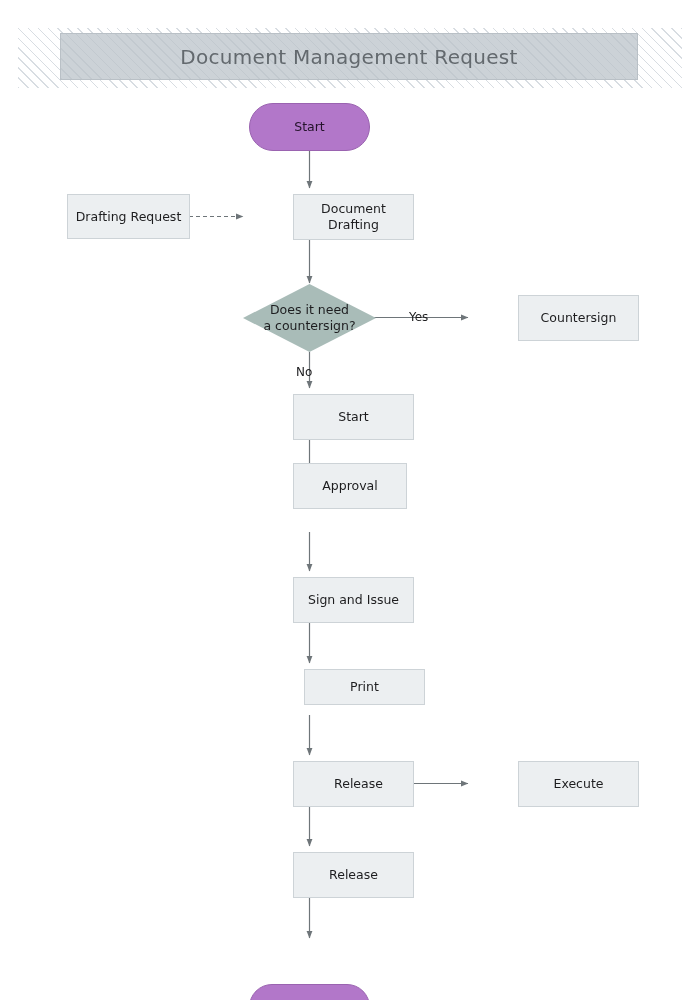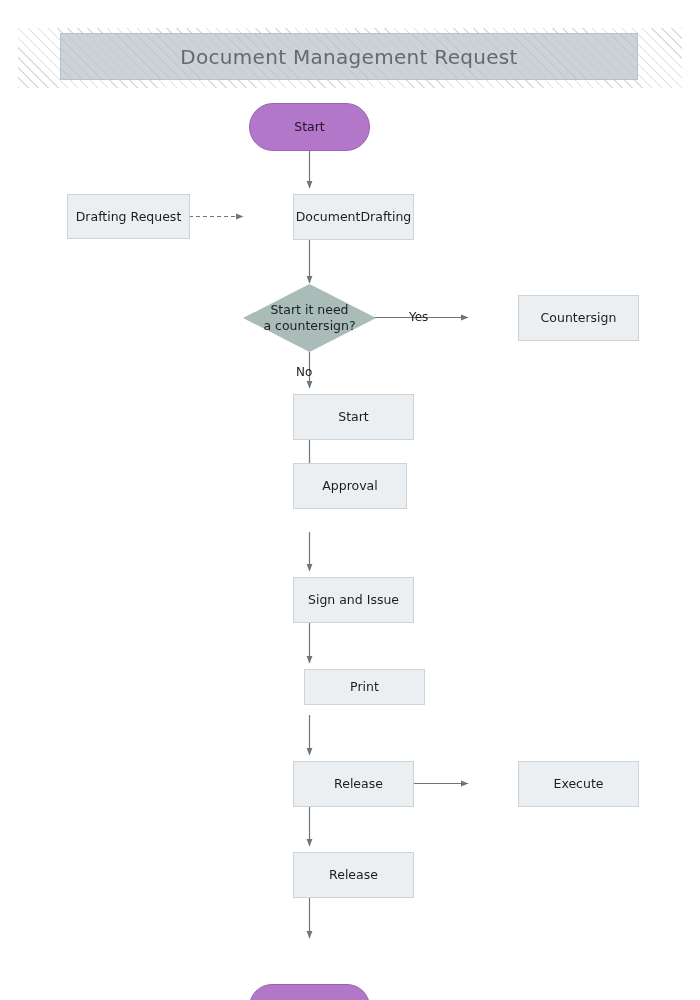--- a/index.html
+++ b/index.html
@@ -177,29 +177,29 @@
 </svg>
 
 <div class="node terminator" style="left:249px; top:103px; width:121px; height:48px;">
   <span>Start</span>
 </div>
 
 <div class="node proc" style="left:23px; top:194px; width:123px; height:45px;">
   <span>Drafting Request</span>
 </div>
 
-<div class="node proc" style="left:249px; top:194px; width:121px; height:46px; flex-direction:row;">
+<div class="node proc" style="left:249px; top:194px; width:121px; height:46px; flex-direction:column;">
   <span>Document</span>
   <span>Drafting</span>
 </div>
 
 <div class="decision-wrap" style="left:243px; top:284px; width:133px; height:68px;">
   <div class="decision-shape"></div>
   <div class="decision-label">
-    <div>Start it need</div>
+    <div>Does it need</div>
     <div>a countersign?</div>
   </div>
 </div>
 
 <span class="edge-label" style="left:409px; top:310px;">Yes</span>
 
 <span class="edge-label" style="left:296px; top:365px;">No</span>
 
 <div class="node proc" style="left:474px; top:295px; width:121px; height:46px;">
   <span>Countersign</span>

